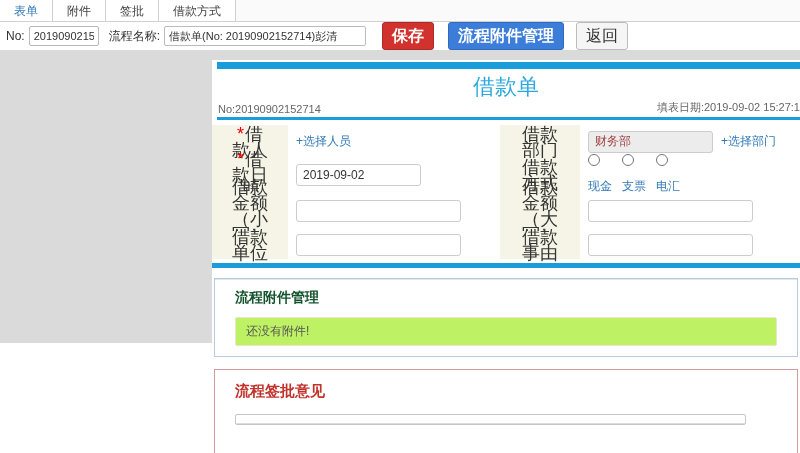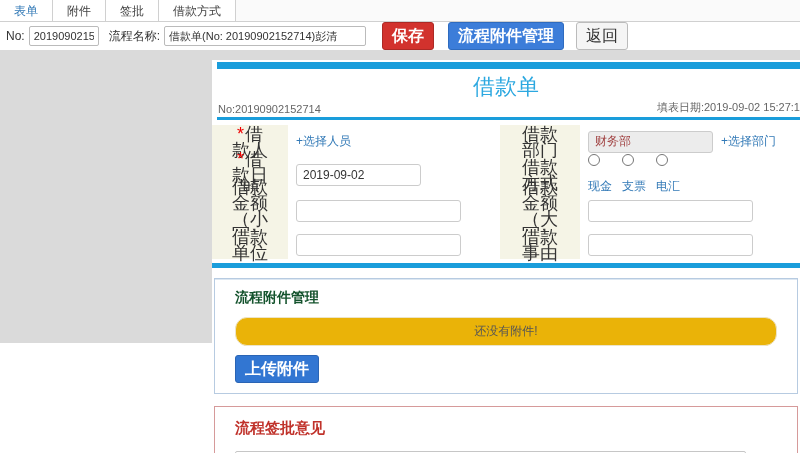--- a/index.html
+++ b/index.html
@@ -51,22 +51,22 @@
   .radios { display:flex; align-items:center; gap:10px; }
   .radio-item { display:flex; align-items:flex-start; gap:12px; color:#337ab7; font-size:12px;flex-direction:column; }
   .radio-item input { width:12px; height:12px; accent-color:#999; }
 
   .blue-bar2 { height:5px; background:#1a9ddb; margin-top:4px; }
 
   
   .section { margin:10px 2px 0 2px; background:#fff; }
   .sec-attach { border:1px solid #b7cbe1; box-shadow:0 1px 0 #dce7f2 inset; padding:10px 20px 10px; }
   .sec-attach h3 { font-size:14px; color:#14532d; }
-  .alert { margin-top:10px; background:#eab308; border:1px solid #ece4c9; border-radius:12px;
-           padding:5px 10px; font-size:12px; color:#555;text-align:center; }
+  .alert { margin-top:10px; background:#bef264; border:1px solid #ece4c9; border-radius:2px;
+           padding:5px 10px; font-size:12px; color:#555; }
   .btn-upload { margin-top:9px; background:#3276d2; border-color:#2a64b4; color:#fff; font-weight:bold; }
 
   .sec-approve { margin-top:12px; border:1px solid #d69a9a; padding:12px 20px 40px; }
   .sec-approve h3 { font-size:15px; color:#c0322b; }
 
   
   .editor { margin-top:13px; width:511px; border:1px solid #c6c6c6; border-radius:2px; background:#fff; }
   .ed-toolbar { display:flex; align-items:center; gap:3px; padding:4px 6px; border-bottom:1px solid #ddd; }
 </style>
 </head>
@@ -165,21 +165,20 @@
       <div class="fld">
           <input class="ipt w165" style="">
         </div>
     </div>
 
     <div class="blue-bar2"></div>
 
     <div class="section sec-attach">
       <h3>流程附件管理</h3>
       <div class="alert">还没有附件!</div>
-      <button class="btn btn-upload">上传附件</button>
     </div>
 
     <div class="section sec-approve">
       <h3>流程签批意见</h3>
 
       <div class="editor">
         <div class="ed-toolbar">
           
           
           

